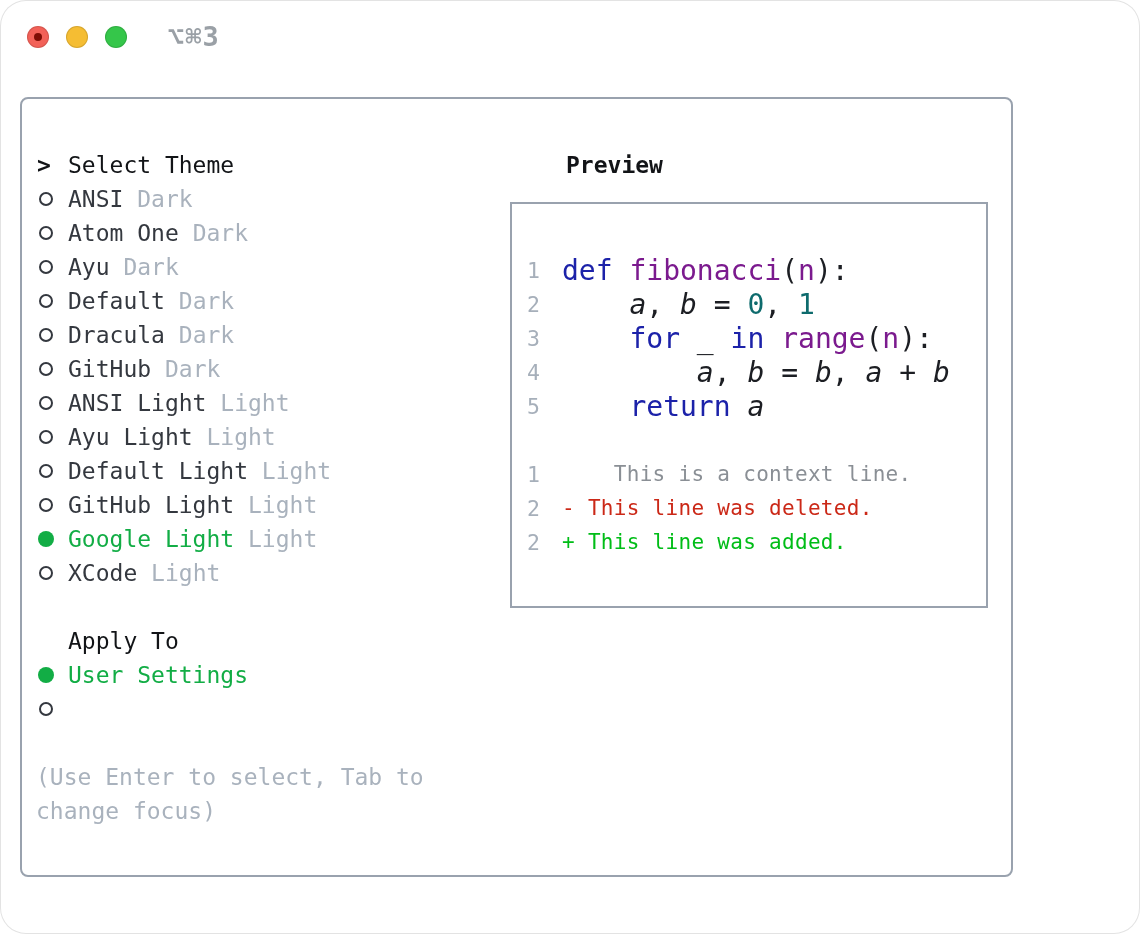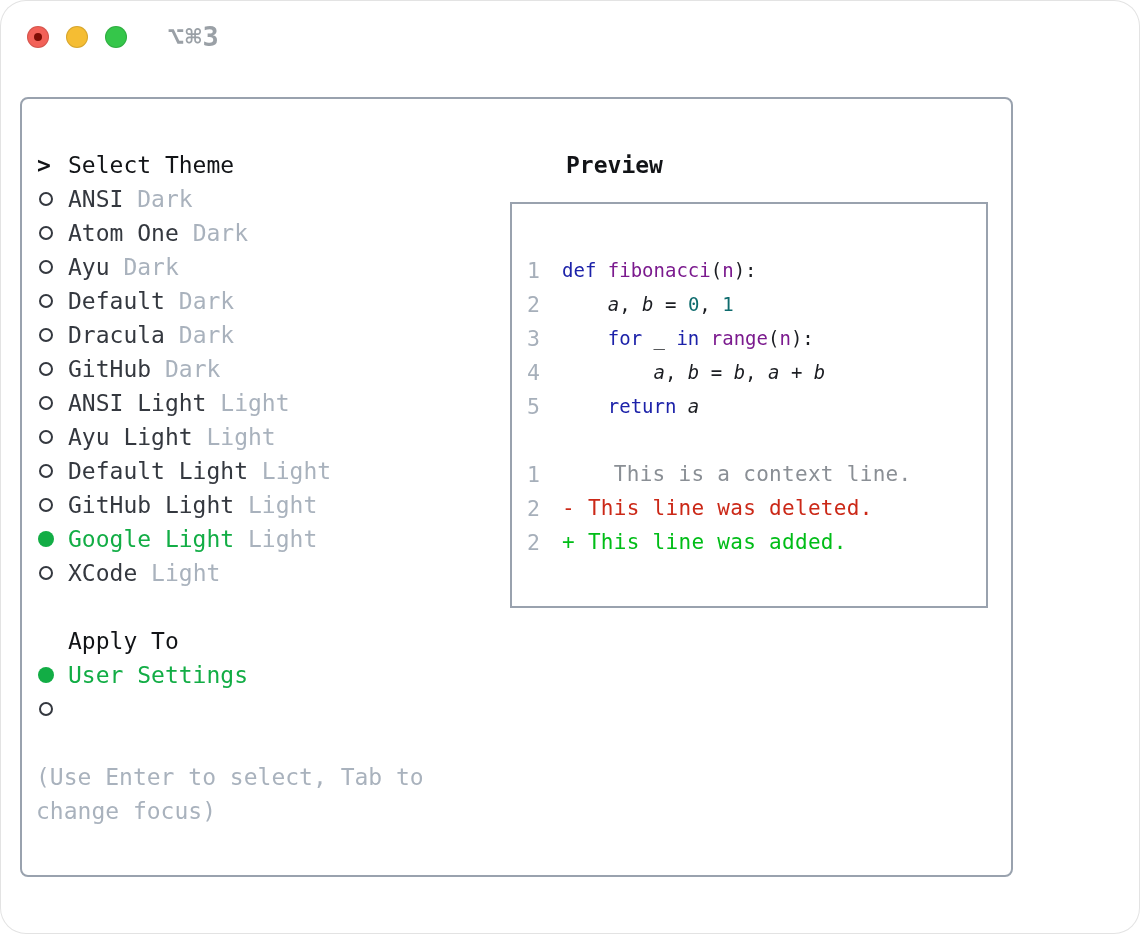--- a/index.html
+++ b/index.html
@@ -37,21 +37,21 @@
   .spacer{height:34px;}
   .help{width:440px;color:var(--tag-gray);white-space:normal;word-break:normal;}
   
   .preview-title{position:absolute;left:500px;top:49px;height:34px;line-height:34px;
                  font-size:23px;font-weight:bold;color:var(--header-black);margin-left:44px;}
   .preview-box{position:absolute;left:488px;top:103px;width:478px;height:406px;
                box-sizing:border-box;border:2px solid var(--border-gray);
                padding:49px 0 0 15px;overflow:hidden;background:#fff;}
   .cline,.dline{display:flex;height:34px;align-items:center;white-space:pre;}
   .ln{width:13px;flex:none;margin-right:22px;color:var(--line-number-gray);font-size:21.5px;}
-  .ctext{font-size:19px;white-space:pre;}
+  .ctext{font-size:28px;white-space:pre;}
   .blank-line{height:34px;}
   .dtext{font-size:21px;letter-spacing:0.3px;white-space:pre;}
   .tk-kw{color:var(--keyword-blue);}
   .tk-fn{color:var(--function-purple);}
   .tk-param{color:var(--function-purple);}
   .tk-lit{color:var(--literal-teal);}
   .tk-var{color:var(--code-black);font-style:italic;}
   .tk-pln{color:var(--code-black);}
   .d-context{color:var(--context-gray);}
   .d-deleted{color:var(--diff-red);}

